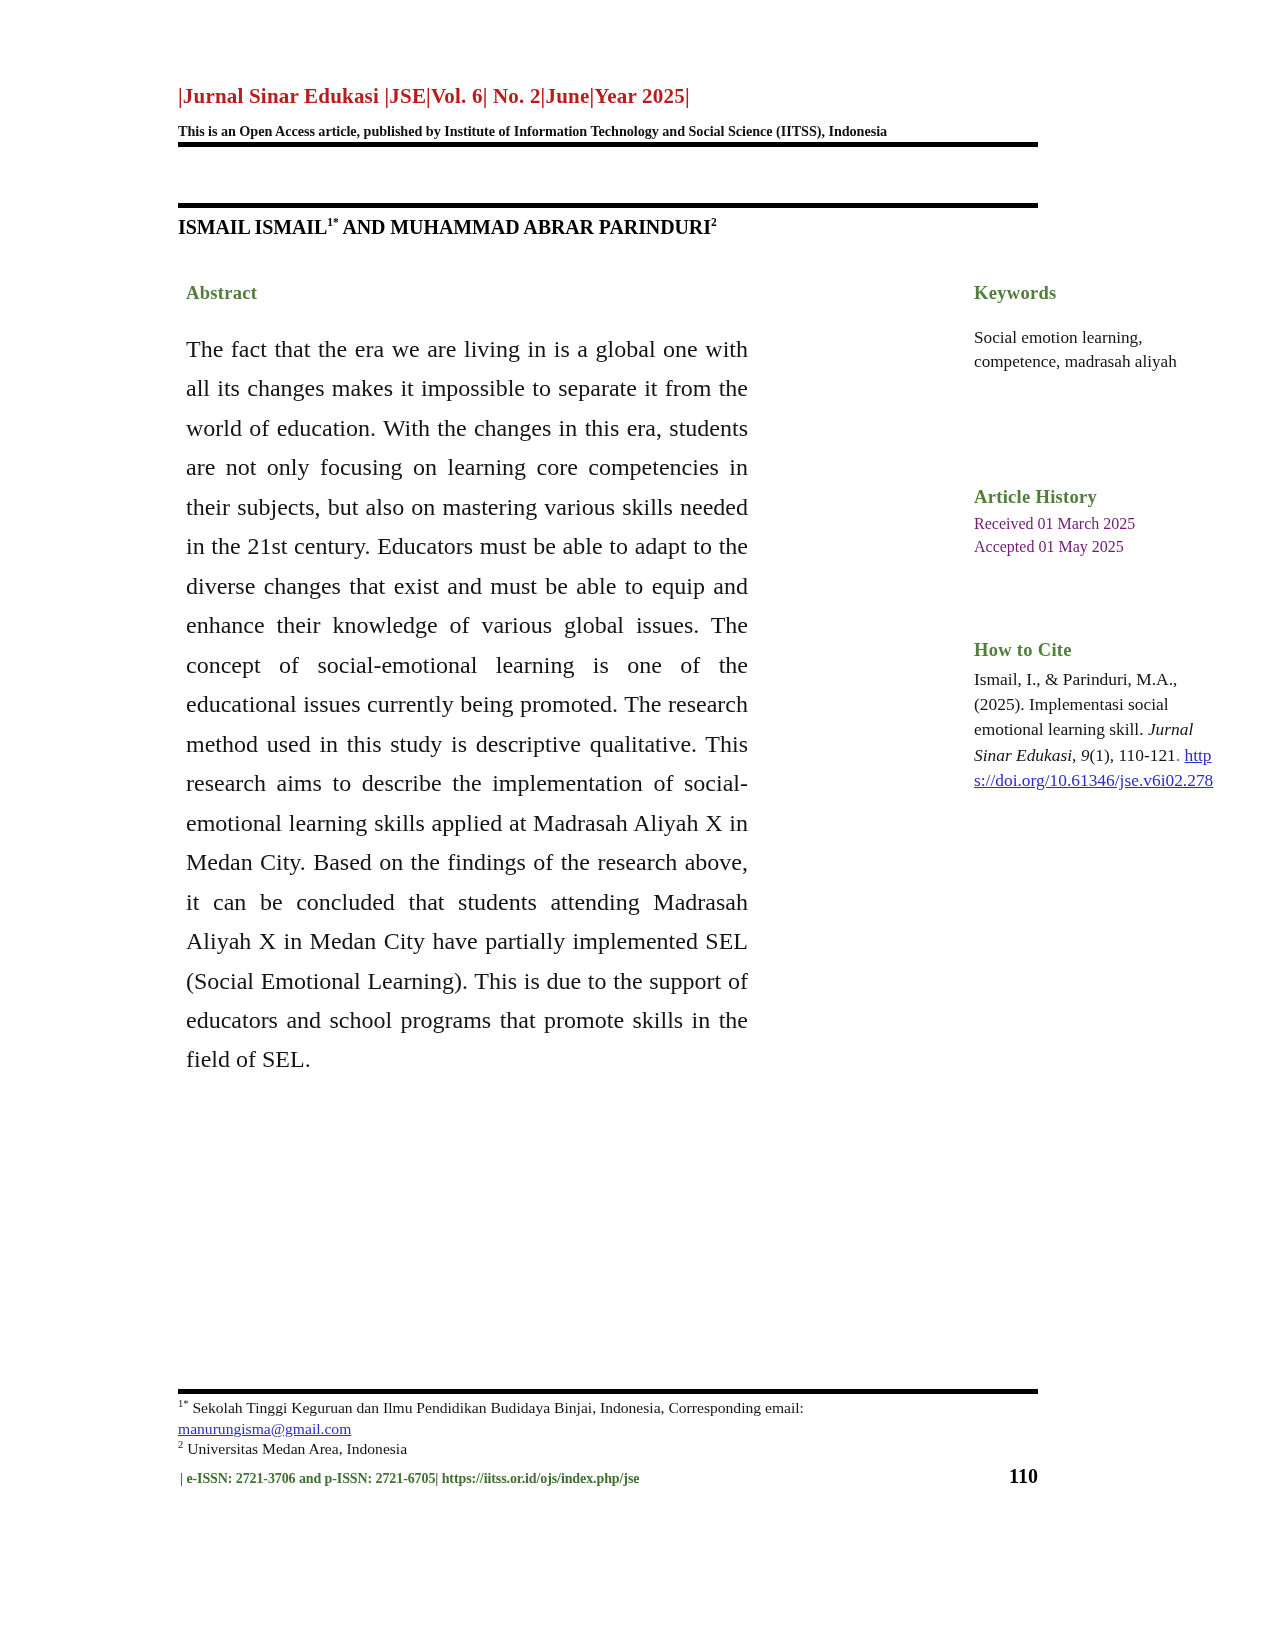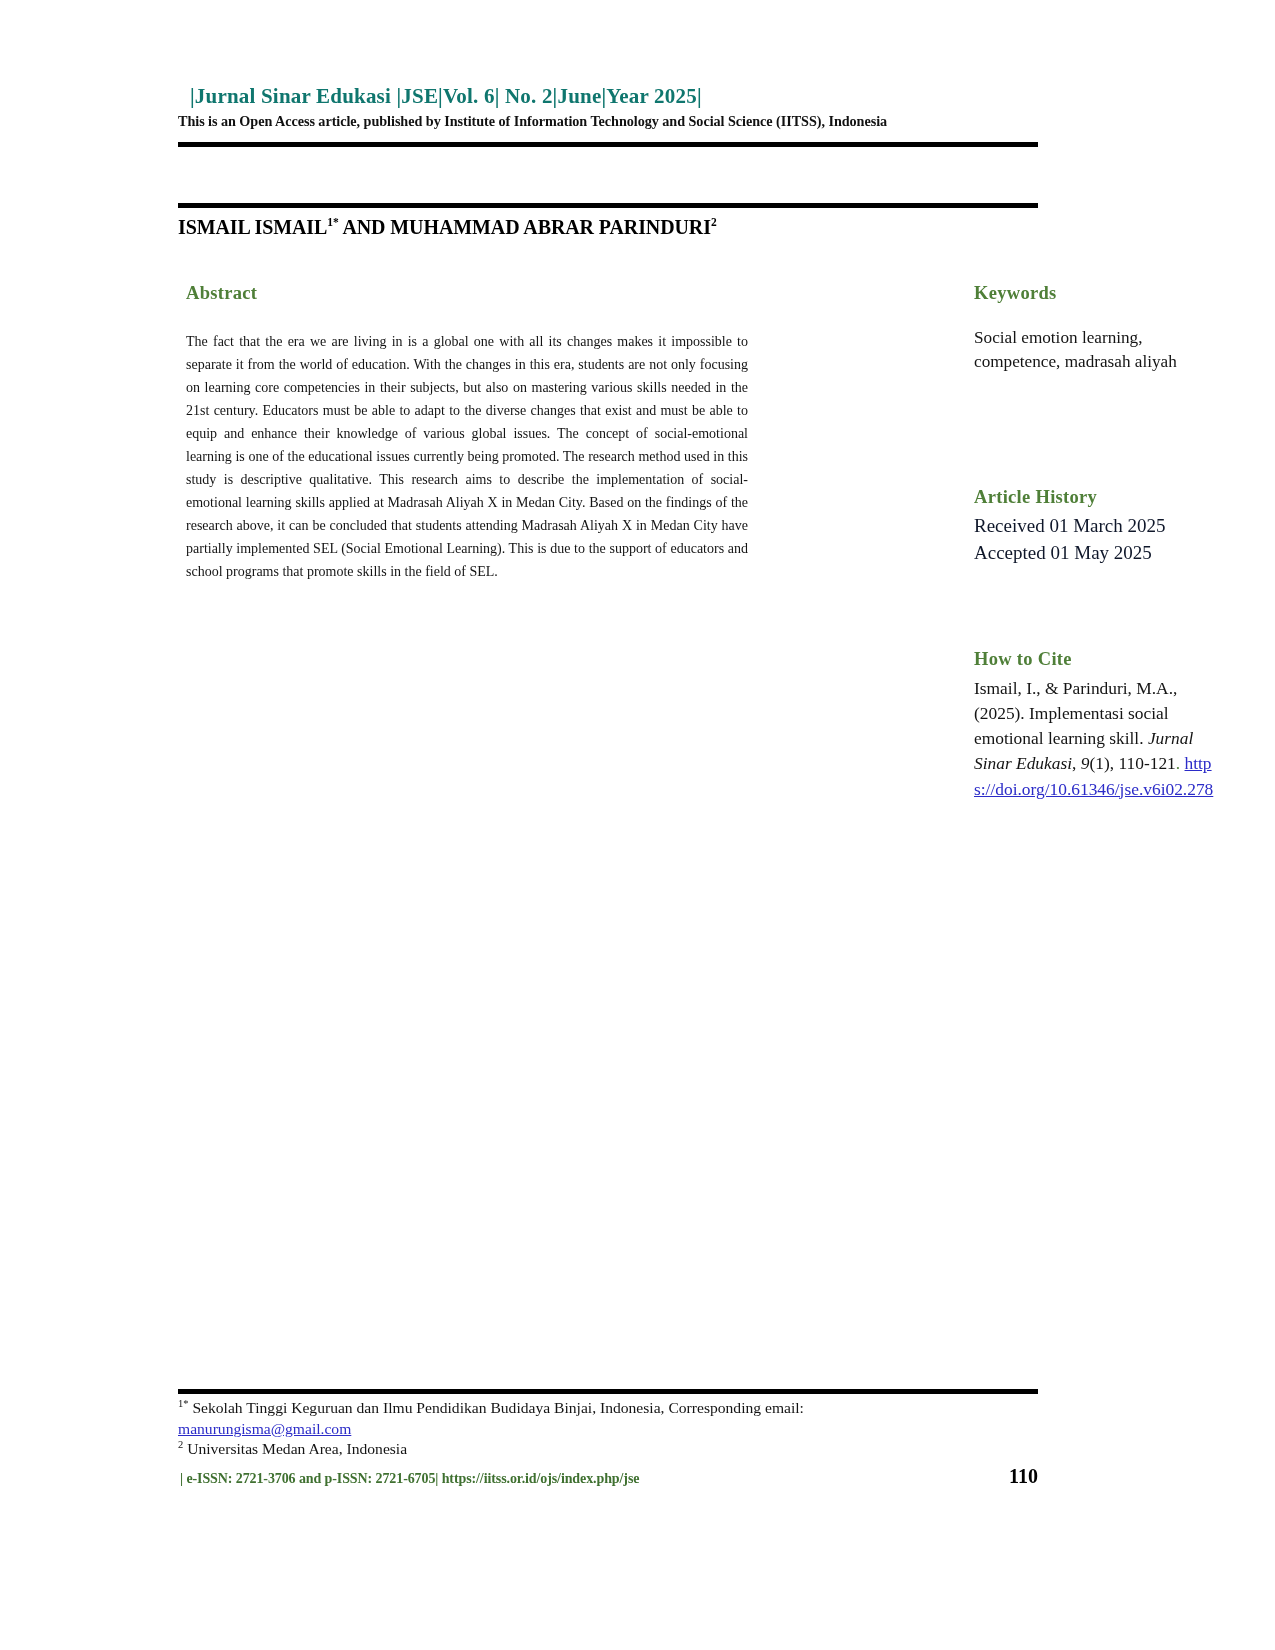--- a/index.html
+++ b/index.html
@@ -26,31 +26,30 @@
   
   .masthead {
     position: absolute;
     top: 84px;
     left: 0;
     width: 860px;
   }
   .masthead-title {
     font-size: 21px;
     font-weight: bold;
-    color: #0f766e;
+    color: #b91c1c;
     letter-spacing: .2px;
     line-height: 1.15;
     white-space: nowrap;
-    margin-left: 12px;
   }
   .masthead-sub {
     font-size: 14.2px;
     font-weight: bold;
     color: #111111;
-    margin-top: 5px;
+    margin-top: 15px;
     letter-spacing: -.05px;
     white-space: nowrap;
   }
 
   .rule-thick {
     position: absolute;
     left: 0;
     width: 860px;
     height: 5px;
     background: #000000;
@@ -104,40 +103,40 @@
 
   .sec-head {
     font-size: 18.5px;
     font-weight: bold;
     color: #4f7f38;
     letter-spacing: .3px;
   }
 
   .abstract-body {
     margin-top: 26px;
-    font-size: 14px;
+    font-size: 24px;
     line-height: 1.645;
     text-align: justify;
     text-justify: inter-word;
     color: #141414;
     hyphens: none;
   }
 
   .kw-body {
     margin-top: 22px;
     font-size: 17.2px;
     line-height: 1.42;
     color: #141414;
   }
 
   .block-history { margin-top: 112px; }
   .history-line {
-    font-size: 19px;
+    font-size: 16px;
     line-height: 1.44;
-    color: #0f172a;
+    color: #701a75;
   }
   .history-line.first { margin-top: 4px; }
 
   .block-cite { margin-top: 82px; }
   .cite-body {
     margin-top: 6px;
     font-size: 17.4px;
     line-height: 1.45;
     color: #141414;
   }

